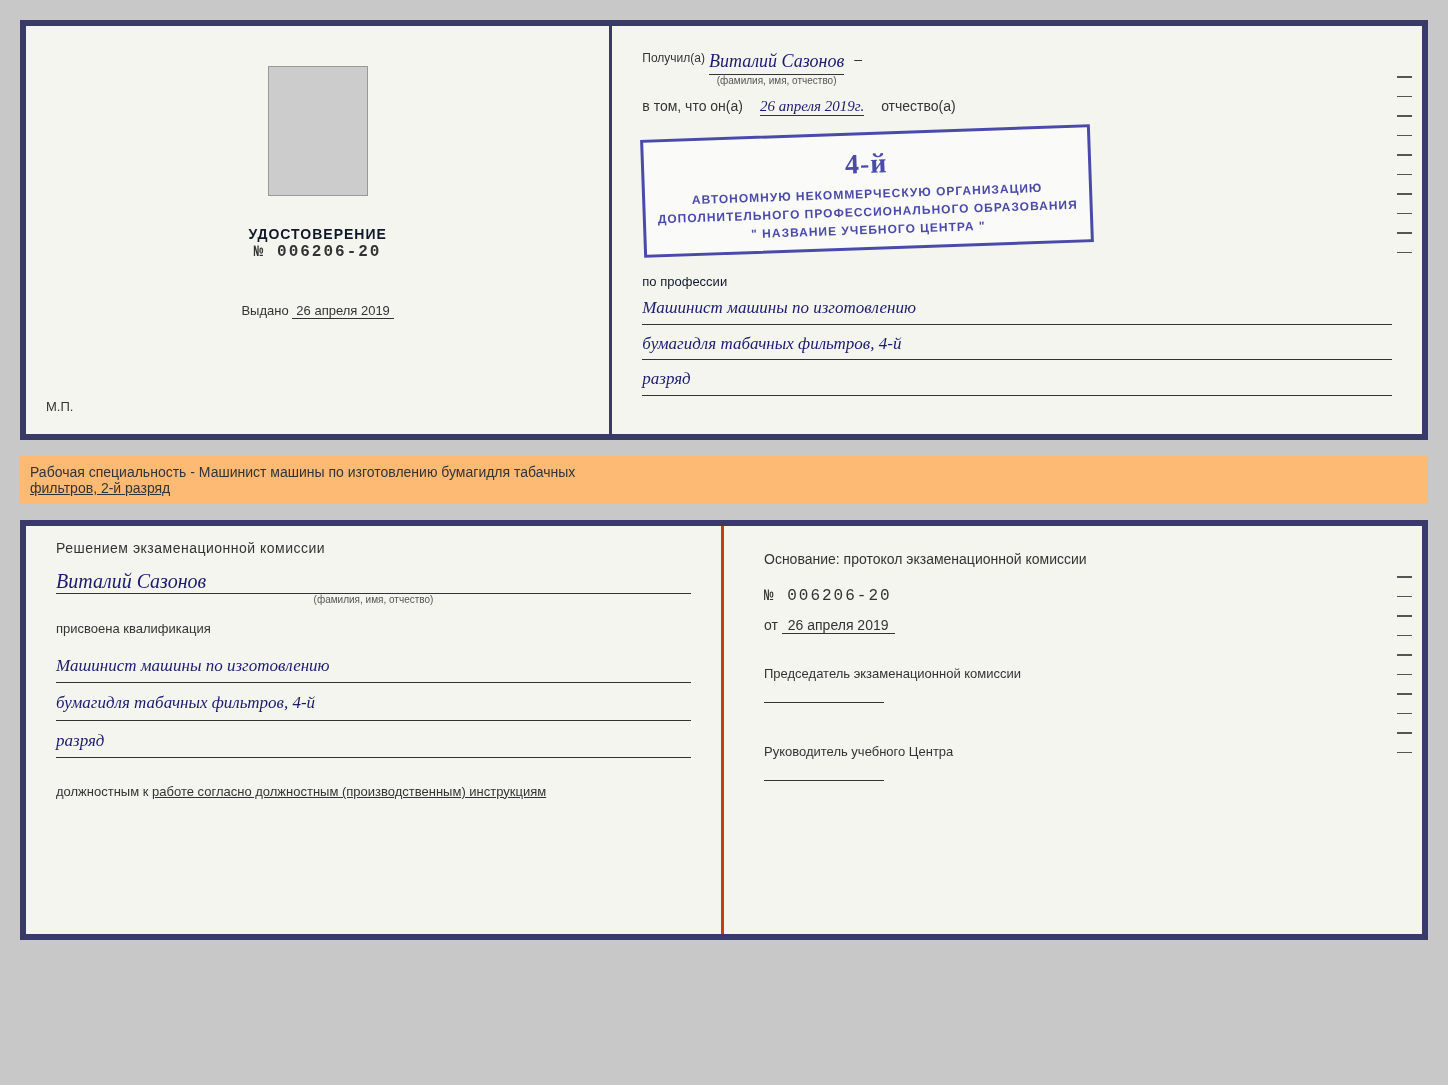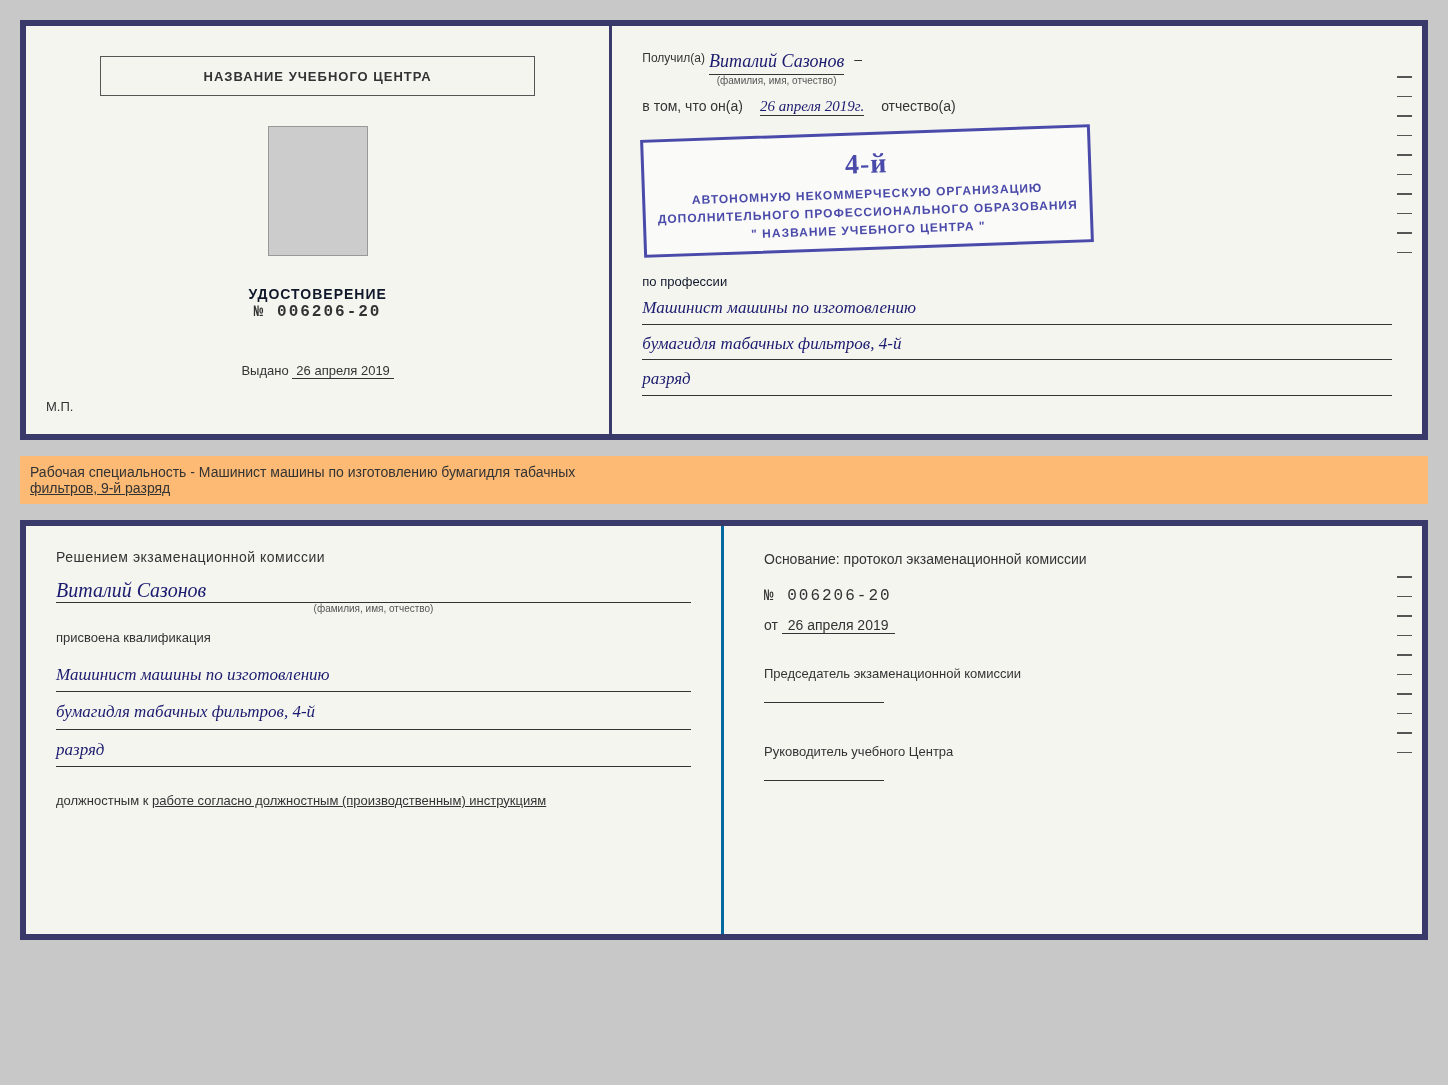--- a/index.html
+++ b/index.html
@@ -234,22 +234,22 @@
       display: flex;
       background: #f5f5f0;
       border: 6px solid #3a3a6a;
       width: 100%;
       min-height: 420px;
       position: relative;
     }
 
     .bottom-left {
       width: 50%;
-      border-right: 3px solid #0369a1;
-      padding: 23px 30px;
+      border-right: 3px solid #c2410c;
+      padding: 14px 30px;
       display: flex;
       flex-direction: column;
       gap: 10px;
     }
 
     .bottom-right {
       width: 50%;
       padding: 25px 40px;
       display: flex;
       flex-direction: column;
@@ -348,23 +348,20 @@
     }
   </style>
 </head>
 <body>
 
 <div class="page-wrapper">
 
   <div class="certificate-top">
 
     <div class="cert-left">
-      <div class="cert-title-block">
-        <span class="cert-title-text">НАЗВАНИЕ УЧЕБНОГО ЦЕНТРА</span>
-      </div>
 
       <div class="cert-photo-placeholder"></div>
 
       <div class="cert-udostoverenie">
         <span class="cert-udostoverenie-label">УДОСТОВЕРЕНИЕ</span>
         <span class="cert-number">
           <span>№ </span><span>006206-20</span>
         </span>
       </div>
 
@@ -422,21 +419,21 @@
         <div class="right-dash"></div>
         <div class="right-dash"></div>
         <div class="right-dash"></div>
       </div>
     </div>
   </div>
 
   <div class="info-line">
     <span>Рабочая специальность - Машинист машины по изготовлению бумагидля табачных</span>
     <br>
-    <span class="info-underlined">фильтров, 9-й разряд</span>
+    <span class="info-underlined">фильтров, 2-й разряд</span>
   </div>
 
   <div class="certificate-bottom">
 
     <div class="bottom-left">
       <div class="section-title">Решением экзаменационной комиссии</div>
 
       <div class="name-block">
         <span class="name-handwritten">Виталий Сазонов</span>
         <span class="name-sub">(фамилия, имя, отчество)</span>

